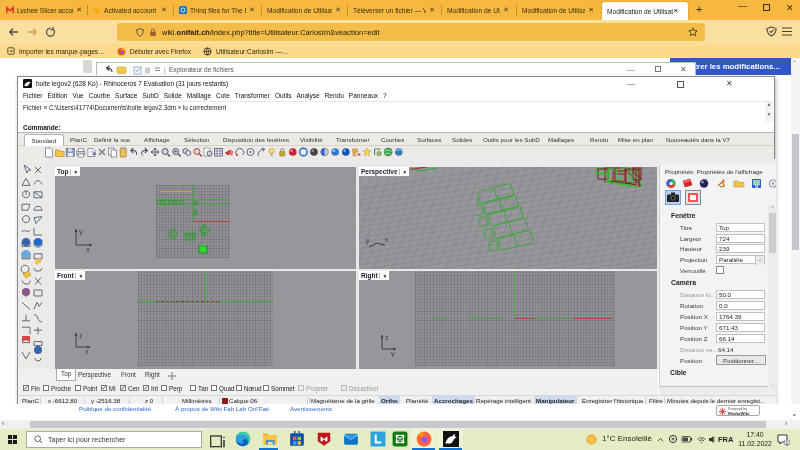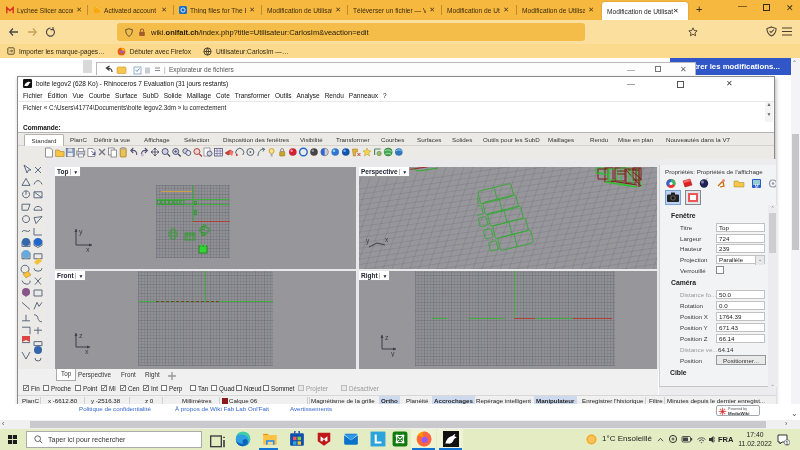--- a/index.html
+++ b/index.html
@@ -7,21 +7,21 @@
 body{position:relative;background:#fff;}
 .abs{position:absolute;}
 
 #tabbar{left:0;top:0;width:800px;height:20px;background:#f7b83f;}
 .tab{position:absolute;top:2px;height:16px;font-size:6.6px;color:#3a2c10;display:flex;align-items:center;padding:0 4px;white-space:nowrap;overflow:hidden;}
 .tab .tx{overflow:hidden;text-overflow:clip;flex:1;}
 .tab .cl{margin-left:3px;color:#4a3a18;font-size:7px;}
 .tabsep{position:absolute;top:5px;height:10px;width:1px;background:rgba(90,60,10,.35);}
 #activetab{position:absolute;left:602px;top:2px;width:86px;height:18px;background:#fff;border-radius:3px 3px 0 0;font-size:6.6px;color:#222;display:flex;align-items:center;padding:0 5px;box-shadow:0 0 2px rgba(0,0,0,.25);white-space:nowrap;}
 #navbar{left:0;top:20px;width:800px;height:24px;background:#fbdf9e;}
-#urlfield{position:absolute;left:117px;top:3px;width:468px;height:18px;background:#f4bd4a;border-radius:3px;display:flex;align-items:center;font-size:7.5px;color:#20190a;}
+#urlfield{position:absolute;left:117px;top:3px;width:588px;height:18px;background:#f4bd4a;border-radius:3px;display:flex;align-items:center;font-size:7.5px;color:#20190a;padding-left:11px;}
 #bookbar{left:0;top:44px;width:800px;height:14px;background:#fbda8e;font-size:6.6px;color:#33270e;display:flex;align-items:center;}
 
 #page{left:0;top:58px;width:800px;height:362px;background:#fff;}
 #bluebtn{left:670px;top:0px;width:121px;height:17px;background:#3056c8;color:#fff;font-weight:bold;font-size:7.8px;display:flex;align-items:center;padding-left:18px;white-space:nowrap;overflow:hidden;}
 #explorer{left:96px;top:4px;width:600px;height:13px;background:#fdfdfd;border:1px solid #b9b9b9;border-bottom:none;font-size:6.5px;color:#555;}
 
 #rhino{left:17px;top:18px;width:758px;height:328px;background:#fff;border:1px solid #8a8a8a;box-shadow:1px 2px 4px rgba(0,0,0,.3);font-size:6.5px;color:#111;}
 #rtitle{left:0;top:0;width:100%;height:13px;background:#fff;display:flex;align-items:center;}
 #rmenu{left:0;top:13px;width:100%;height:11px;display:flex;align-items:center;gap:0;}
 #rmenu span{margin-left:5px;}

